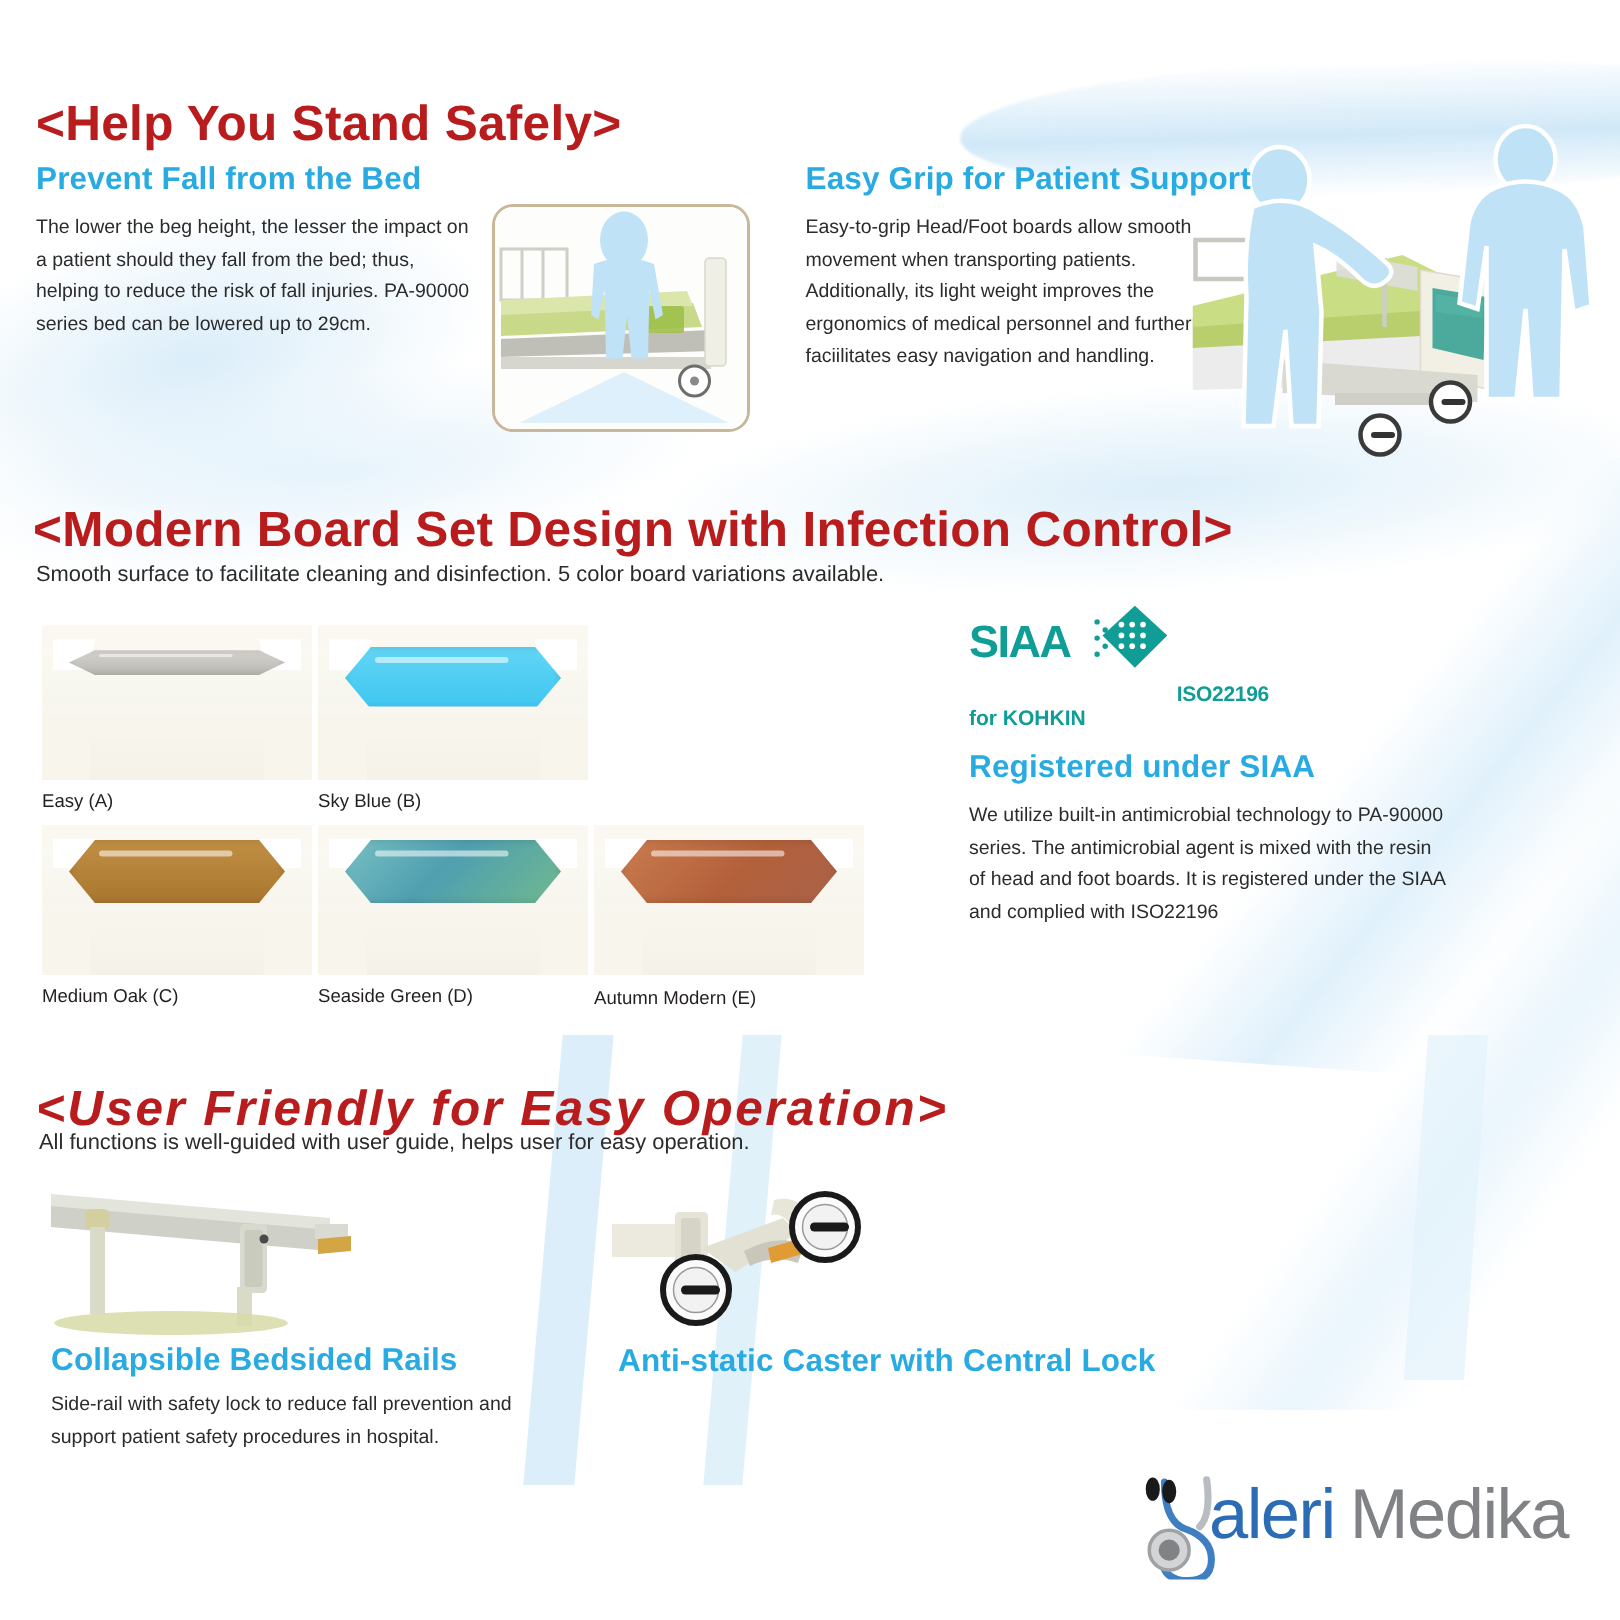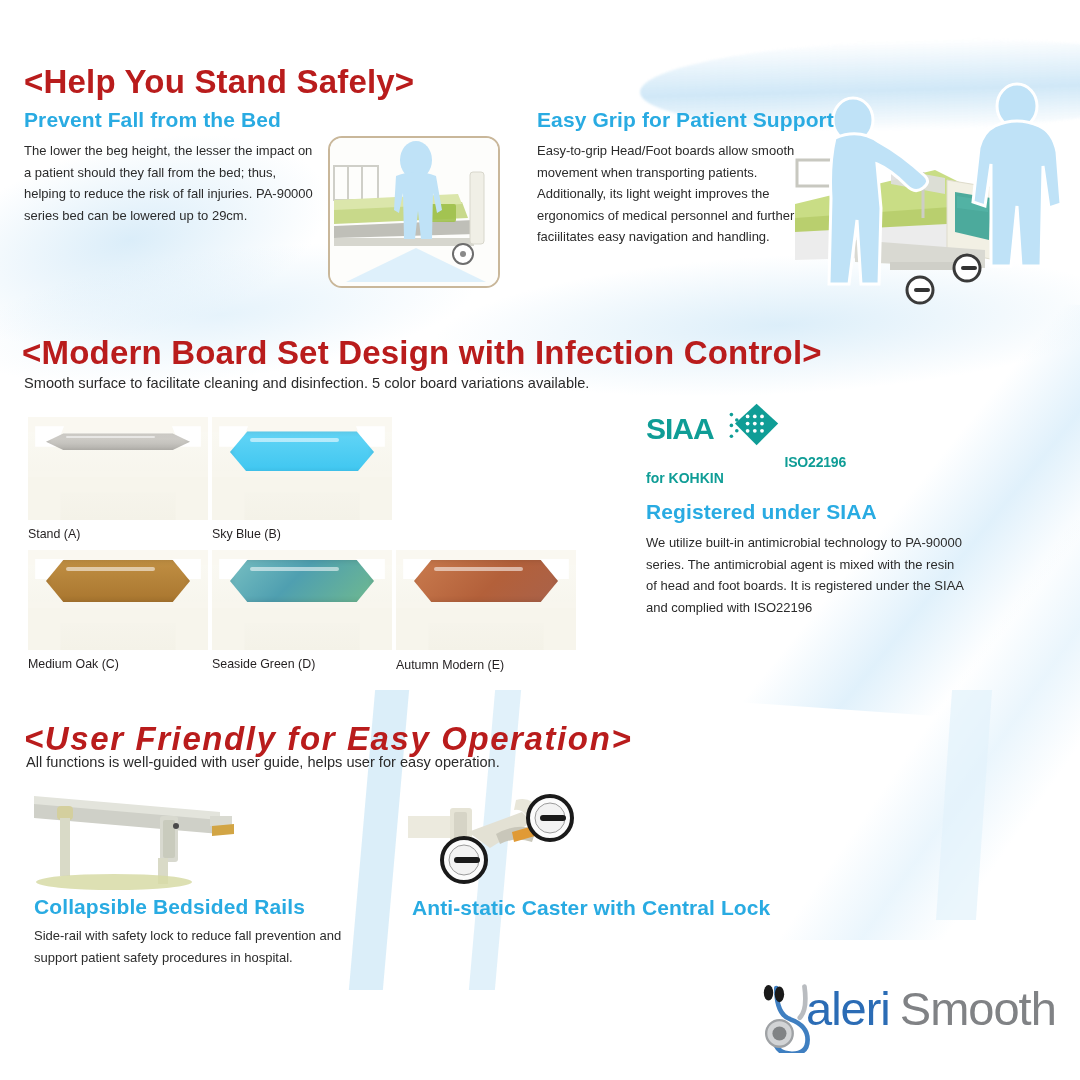--- a/index.html
+++ b/index.html
@@ -244,21 +244,21 @@
       <div class="top-rail"></div>
       <div class="notch-l"></div>
       <div class="notch-r"></div>
       <div class="panel" style="background:linear-gradient(180deg,#d7d5d0 0%,#b9b7b2 100%); height:16%; top:16%;">
           <span class="gloss"></span>
         </div>
       <div class="apron"></div>
       <div class="legs"></div>
     </div>
   </div>
-  <div class="block caption" style="left:28px; top:527px;">Stand (A)</div>
+  <div class="block caption" style="left:28px; top:527px;">Easy (A)</div>
 
   <div class="swatch" style="left:212px; top:417px; width:180px; height:103px;">
     <div class="board">
       <div class="top-rail"></div>
       <div class="notch-l"></div>
       <div class="notch-r"></div>
       <div class="panel" style="background:linear-gradient(180deg,#63d5f6 0%,#3ec6f0 100%);">
           <span class="gloss"></span>
         </div>
       <div class="apron"></div>
@@ -393,17 +393,17 @@
   <div class="logo" style="left:756px; top:975px; width:300px; height:85px;">
     <svg viewBox="0 0 110 90" width="86" height="72" style="position:absolute; left:0; top:6px;">
       <path d="M26 8 q0 34 18 40 q22 8 22 26 q0 18 -20 18 q-22 0 -22 -20" fill="none" stroke="#3f7fc1" stroke-width="6" stroke-linecap="round"></path>
       <path d="M62 6 q4 30 -6 40" fill="none" stroke="#b9bcc0" stroke-width="6" stroke-linecap="round"></path>
       <ellipse cx="16" cy="14" rx="6" ry="10" fill="#1a1a1a"></ellipse>
       <ellipse cx="30" cy="16" rx="6" ry="10" fill="#1a1a1a"></ellipse>
       <circle cx="30" cy="66" r="17" fill="#d2d4d6" stroke="#9fa2a5" stroke-width="3"></circle>
       <circle cx="30" cy="66" r="9" fill="#808385"></circle>
     </svg>
     <div class="logo-word" style="position:absolute; left:50px; top:10px; white-space:nowrap;">
-      <span class="logo-a">aleri</span><span class="logo-m" style="margin-left:10px;">Smooth</span>
+      <span class="logo-a">aleri</span><span class="logo-m" style="margin-left:10px;">Medika</span>
     </div>
   </div>
 
 </div>
 
 </body></html>

